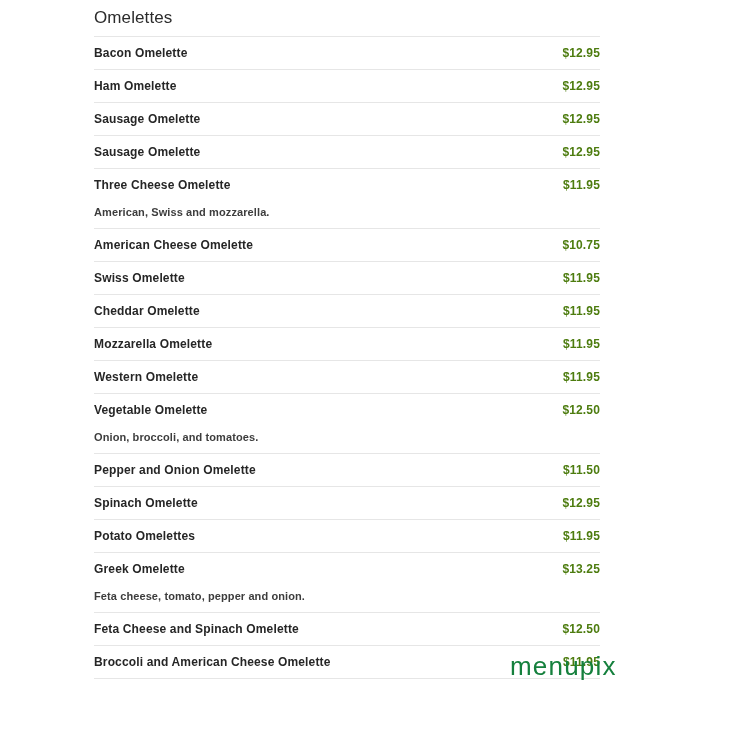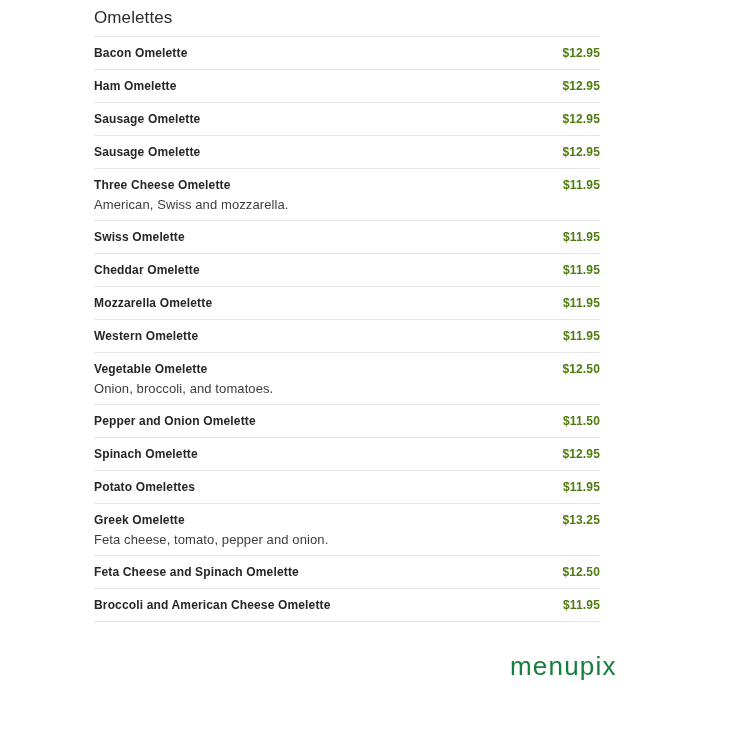--- a/index.html
+++ b/index.html
@@ -66,25 +66,25 @@
     font-size: 12px;
     font-weight: bold;
     color: #4d7c0f;
     letter-spacing: 0.15px;
     line-height: 15px;
     text-align: right;
     flex: 0 0 auto;
     white-space: nowrap;
   }
   .item-desc {
-    font-size: 13px;
-    font-weight: 400;
+    font-size: 11px;
+    font-weight: 700;
     color: #3d3d3d;
     line-height: 15px;
-    margin-top: 4px;
+    margin-top: 12px;
     letter-spacing: 0.1px;
   }
   .watermark {
     position: absolute;
     left: 510px;
     top: 652px;
     font-size: 26px;
     font-weight: 400;
     color: #15803d;
     letter-spacing: 1.2px;
@@ -129,20 +129,26 @@
         </div>
         <div class="menu-item has-desc">
           <div class="item-head">
             <span class="item-name">Three Cheese Omelette</span>
             <span class="item-price">$11.95</span>
           </div>
           <div class="item-desc">American, Swiss and mozzarella.</div>
         </div>
         <div class="menu-item">
           <div class="item-head">
+            <span class="item-name">American Cheese Omelette</span>
+            <span class="item-price">$10.75</span>
+          </div>
+        </div>
+        <div class="menu-item">
+          <div class="item-head">
             <span class="item-name">Swiss Omelette</span>
             <span class="item-price">$11.95</span>
           </div>
         </div>
         <div class="menu-item">
           <div class="item-head">
             <span class="item-name">Cheddar Omelette</span>
             <span class="item-price">$11.95</span>
           </div>
         </div>

